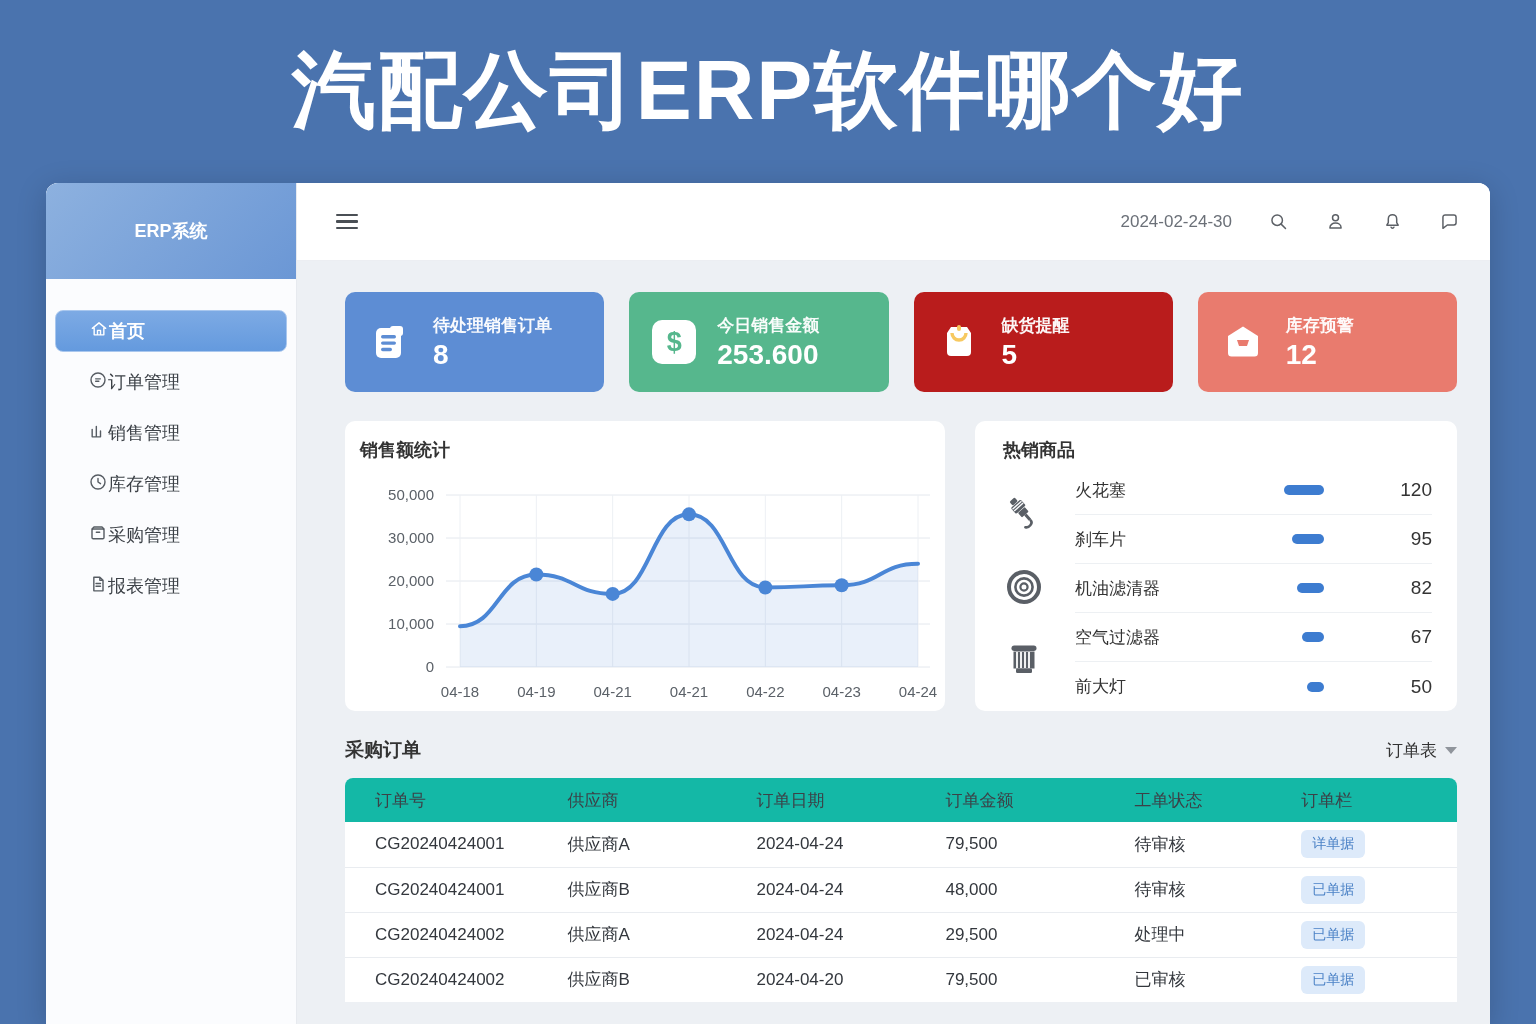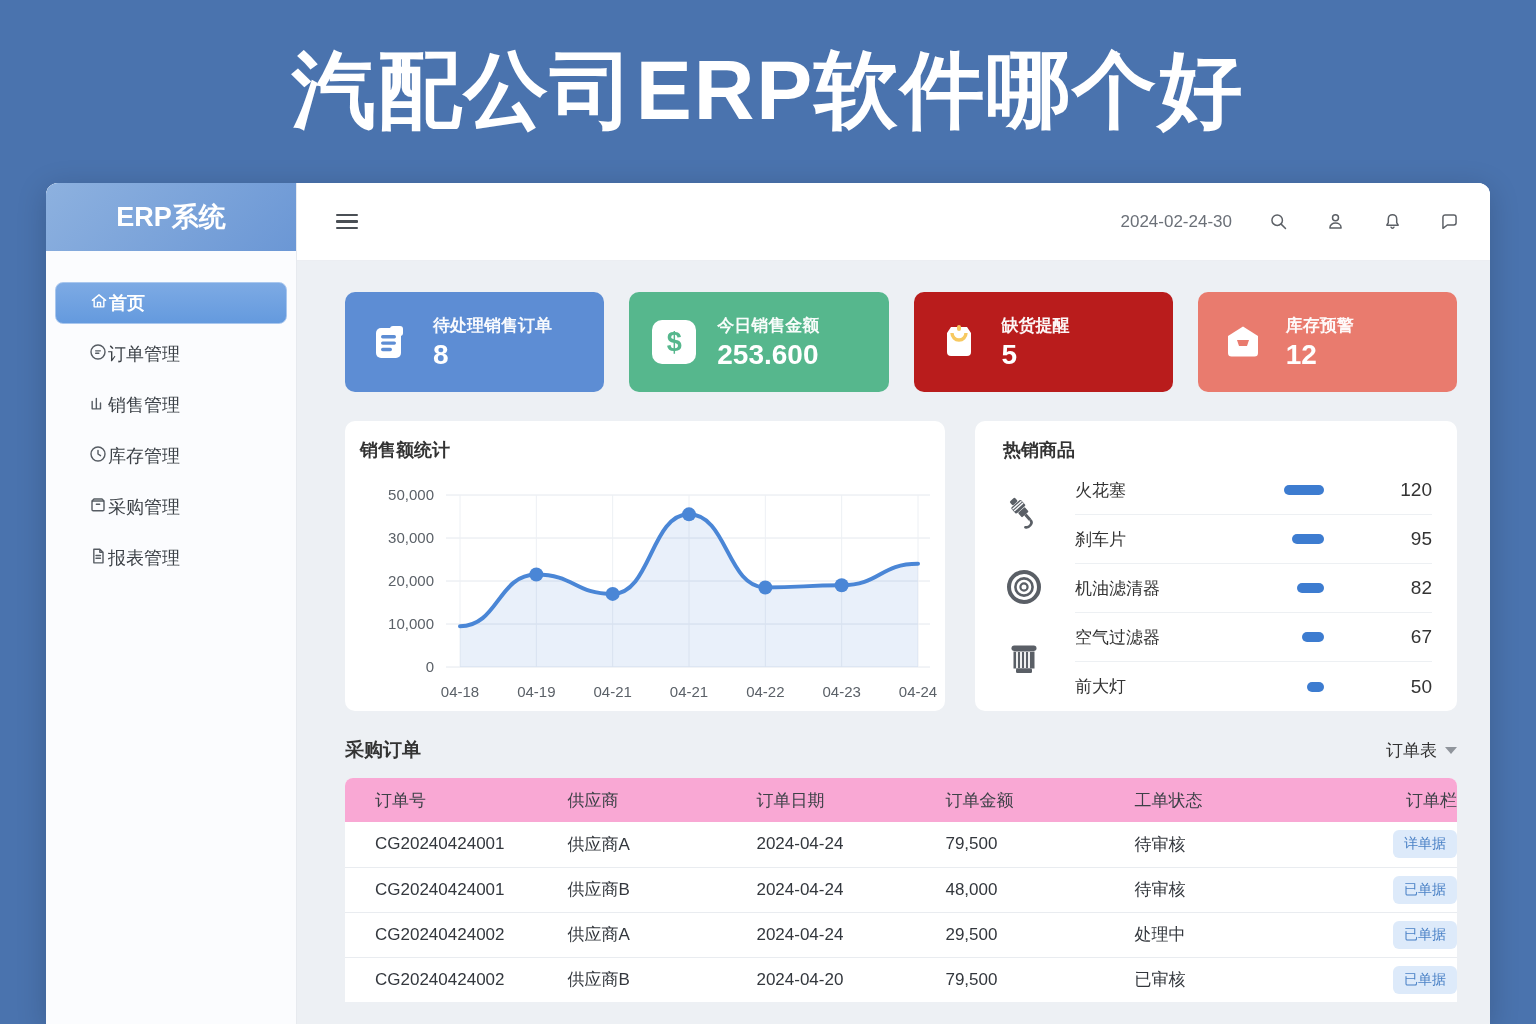--- a/index.html
+++ b/index.html
@@ -16,23 +16,23 @@
     font-size:84px; font-weight:900; letter-spacing:2px;
   }
   .window {
     position:absolute; left:46px; top:183px; width:1444px; height:841px;
     background:#ffffff; border-radius:12px 12px 0 0; overflow:hidden;
     display:flex; box-shadow:0 6px 30px rgba(0,0,0,0.18);
   }
   
   .sidebar { width:251px; background:#fbfcfe; border-right:1px solid #e7eaef; flex-shrink:0; display:flex; flex-direction:column; }
   .brand {
-    height:68px; display:flex; align-items:center; justify-content:center;
+    height:96px; display:flex; align-items:center; justify-content:center;
     background:linear-gradient(135deg,#8db1df 0%,#6b97d5 100%);
-    color:#fff; font-size:27px; font-weight:bold;
+    color:#fff; font-size:18px; font-weight:bold;
   }
   .menu { padding:31px 9px 0 9px; }
   .menu-item {
     height:42px; margin-bottom:9px; display:flex; align-items:center;
     padding-left:33px; font-size:18px; color:#3c4147;
     border-radius:8px; cursor:pointer;
   }
   .menu-item svg { width:20px; height:20px; stroke:#565c63; fill:none; stroke-width:1.7; stroke-linecap:round; stroke-linejoin:round; flex-shrink:0; }
   .menu-item.active {
     background:linear-gradient(180deg,#7daae4 0%,#649ade 100%);
@@ -78,31 +78,31 @@
   .rank-name { flex:1; font-size:17px; color:#333; }
   .rank-bar { height:10px; border-radius:5px; background:#3d7cd0; margin-right:62px; }
   .rank-value { width:46px; text-align:right; font-size:19px; color:#333; }
   
   .orders-head { display:flex; align-items:center; margin-bottom:15px; }
   .orders-title { font-size:19px; font-weight:bold; color:#333; }
   .orders-dd { margin-left:auto; display:flex; align-items:center; gap:8px; font-size:17px; color:#333; cursor:pointer; }
   .dd-caret { width:0; height:0; border-left:6px solid transparent; border-right:6px solid transparent; border-top:7px solid #90959c; }
   .orders-card { background:#fff; border-radius:8px 8px 0 0; overflow:hidden; }
   table { width:100%; border-collapse:collapse; }
-  thead tr { background:#f9a8d4; height:44px; }
+  thead tr { background:#14b8a6; height:44px; }
   th { text-align:left; font-size:17px; font-weight:500; color:#3c4147; }
   tbody tr { height:45px; border-top:1px solid #e9ecf0; }
   tbody tr:first-child { border-top:none; }
   td { font-size:17px; color:#33373d; }
   th:nth-child(1), td:nth-child(1) { padding-left:30px; width:20%; }
   th:nth-child(2), td:nth-child(2) { width:17%; }
   th:nth-child(3), td:nth-child(3) { width:17%; }
   th:nth-child(4), td:nth-child(4) { width:17%; }
   th:nth-child(5), td:nth-child(5) { width:15%; }
-  th:nth-child(6), td:nth-child(6) { width:14%;text-align:right; }
+  th:nth-child(6), td:nth-child(6) { width:14%; }
   .badge {
     display:inline-block; background:#ddeafa; color:#4b82c6;
     border-radius:6px; padding:5px 11px; font-size:14px; cursor:pointer;
   }
 </style>
 </head>
 <body>
 
 <h1 class="hero-title">汽配公司ERP软件哪个好</h1>
 

